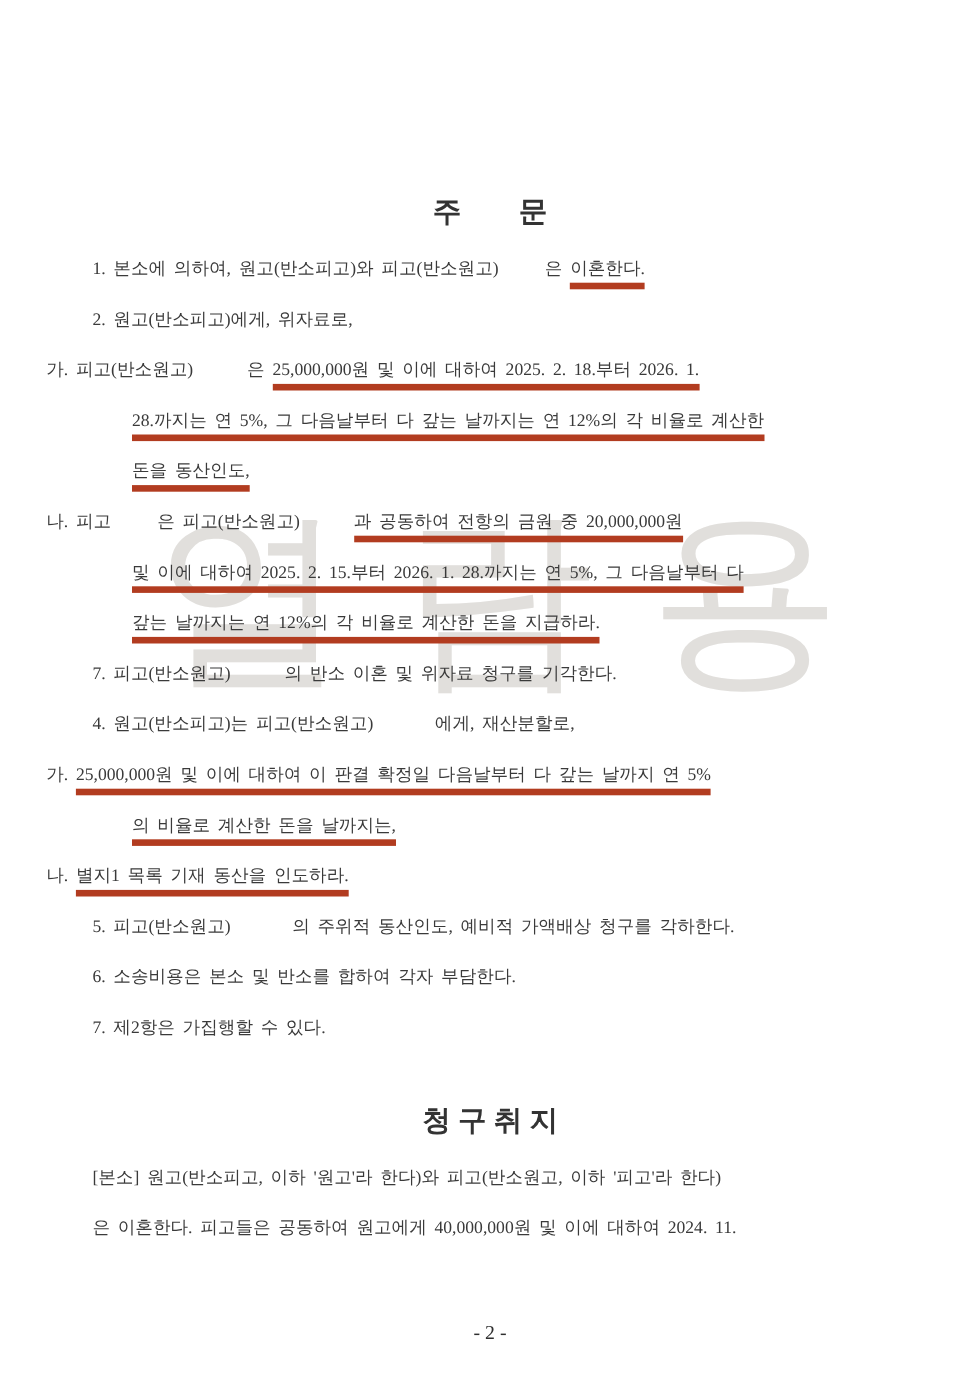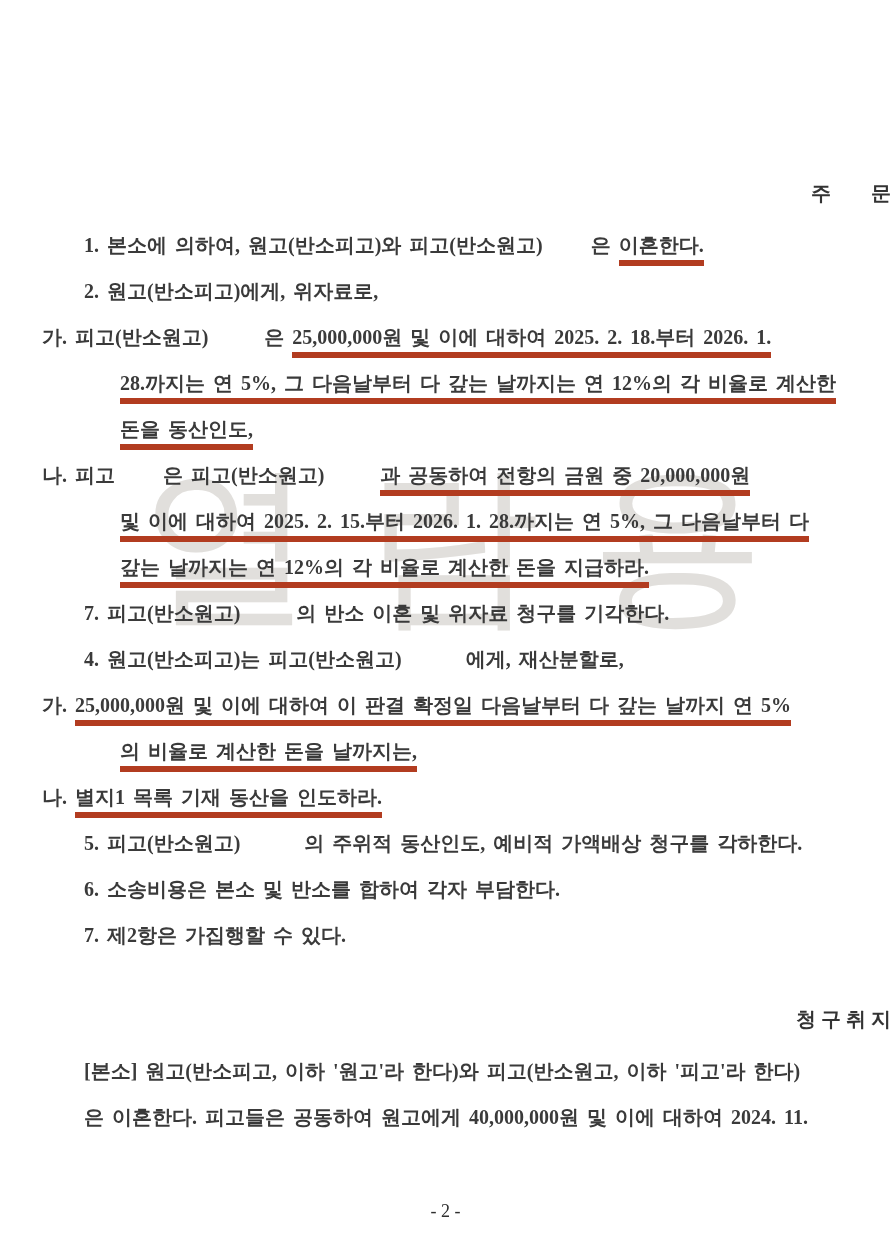--- a/index.html
+++ b/index.html
@@ -31,37 +31,36 @@
     line-height: 1.2;
     user-select: none;
     text-align: right;
   }
   .content {
     position: relative;
     z-index: 1;
     padding-top: 170px;
   }
   .section-title {
-    text-align: right;
-    font-size: 20px;
+    text-align: center;
+    font-size: 26px;
     font-weight: bold;
     color: #333333;
     height: 46px;
     line-height: 46px;
     white-space: pre;
   }
   .lines { margin-top: 6px; }
   .claim-title { margin-top: 38px; }
   .line {
     height: 46px;
     line-height: 46px;
-    font-size: 20px;
+    font-size: 16px;
     white-space: pre;
     word-spacing: 3px;
-    font-weight: bold;
   }
   .indent-n { padding-left: 84px; }
   .indent-g { padding-left: 42px; }
   .indent-c { padding-left: 120px; }
   .seg { white-space: pre; }
   .u {
     border-bottom: 6px solid var(--accent);
     padding-bottom: 4px;
   }
   .footer {

